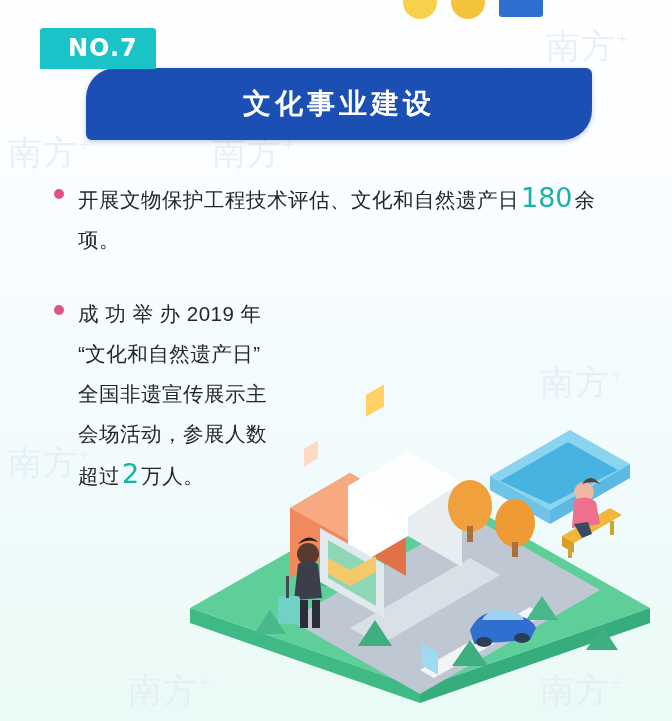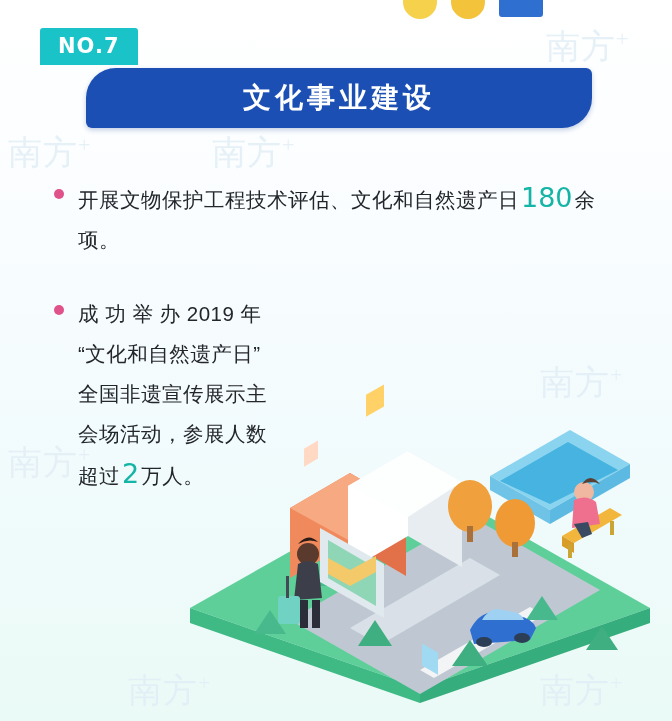--- a/index.html
+++ b/index.html
@@ -65,32 +65,32 @@
 
   
   .no-badge {
     position: absolute;
     left: 40px;
     top: 28px;
     background: #19c3c8;
     color: #ffffff;
     font-family: "DejaVu Sans", sans-serif;
     font-weight: bold;
-    font-size: 21px;
+    font-size: 24px;
     letter-spacing: 1px;
-    padding: 6px 18px 7px 18px;
+    padding: 6px 18px 7px 28px;
     border-radius: 3px 3px 0 0;
     z-index: 4;
   }
   .title-bar {
     position: absolute;
     left: 86px;
     top: 68px;
     width: 506px;
-    height: 60px;
+    height: 72px;
     background: #1b4fb4;
     border-radius: 30px 6px 30px 6px;
     box-shadow: 0 2px 5px rgba(20,60,140,0.25);
     display: flex;
     align-items: center;
     justify-content: center;
     z-index: 3;
     font-family: Liberation Mono, monospace;
   }
   .title-bar .title-text {

